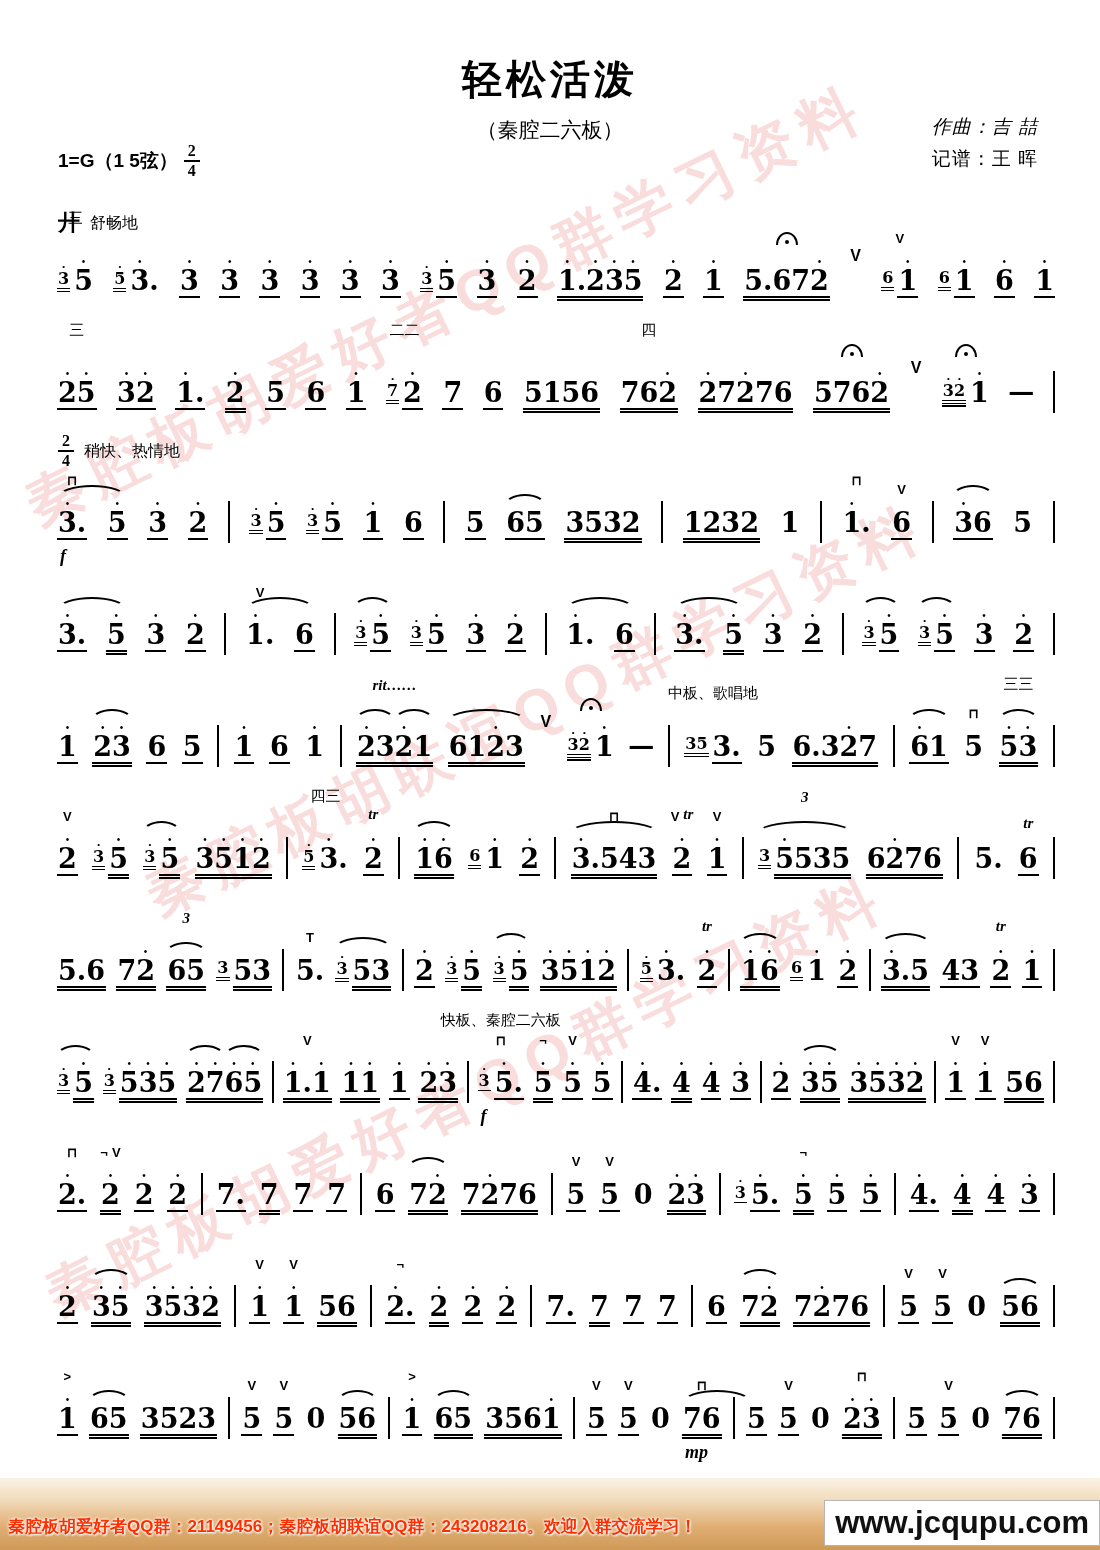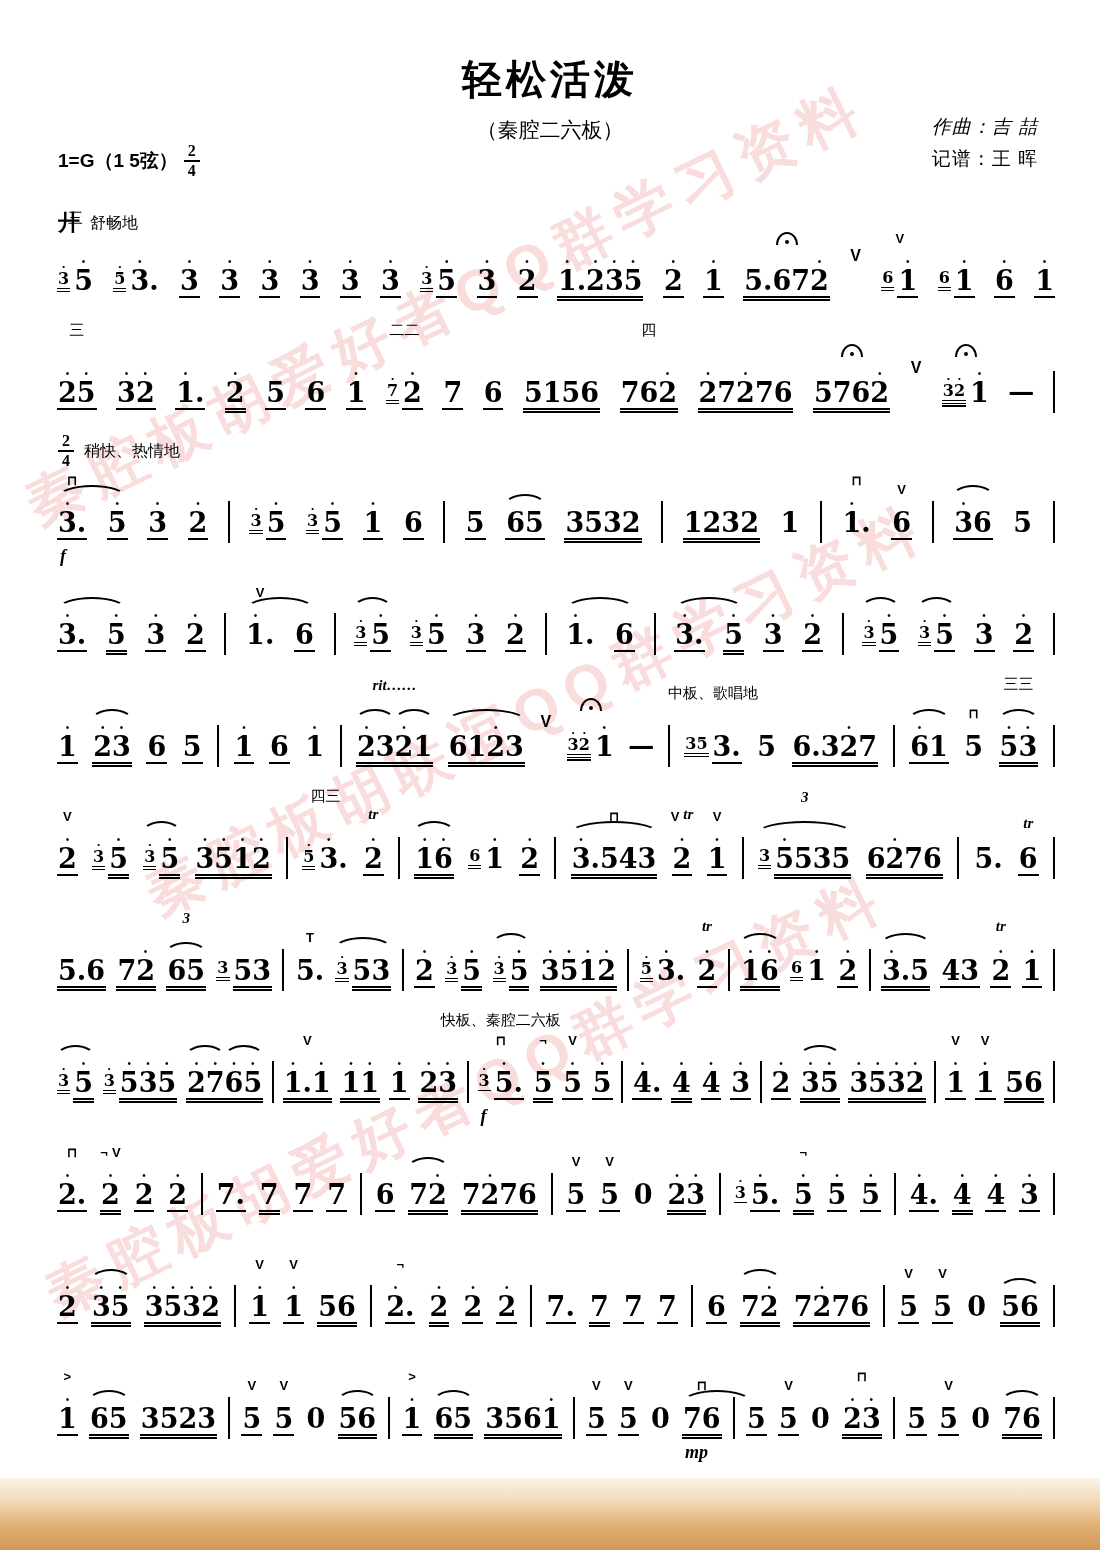--- a/index.html
+++ b/index.html
@@ -2923,14 +2923,16 @@
               <span class="ul" style="top: calc(100% + 5.4px);"></span>
             </span>
             <span class="arcel" style="left: 0px; right: 0px;"></span>
           </span>
           <span class="bar"></span>
         </span>
       </span>
     </div>
 
   <div id="footer">
+    <div id="notice">秦腔板胡爱好者QQ群：21149456；秦腔板胡联谊QQ群：243208216。欢迎入群交流学习！</div>
+    <div id="webbox">www.jcqupu.com</div>
   </div>
 </div>
 
 </body></html>

